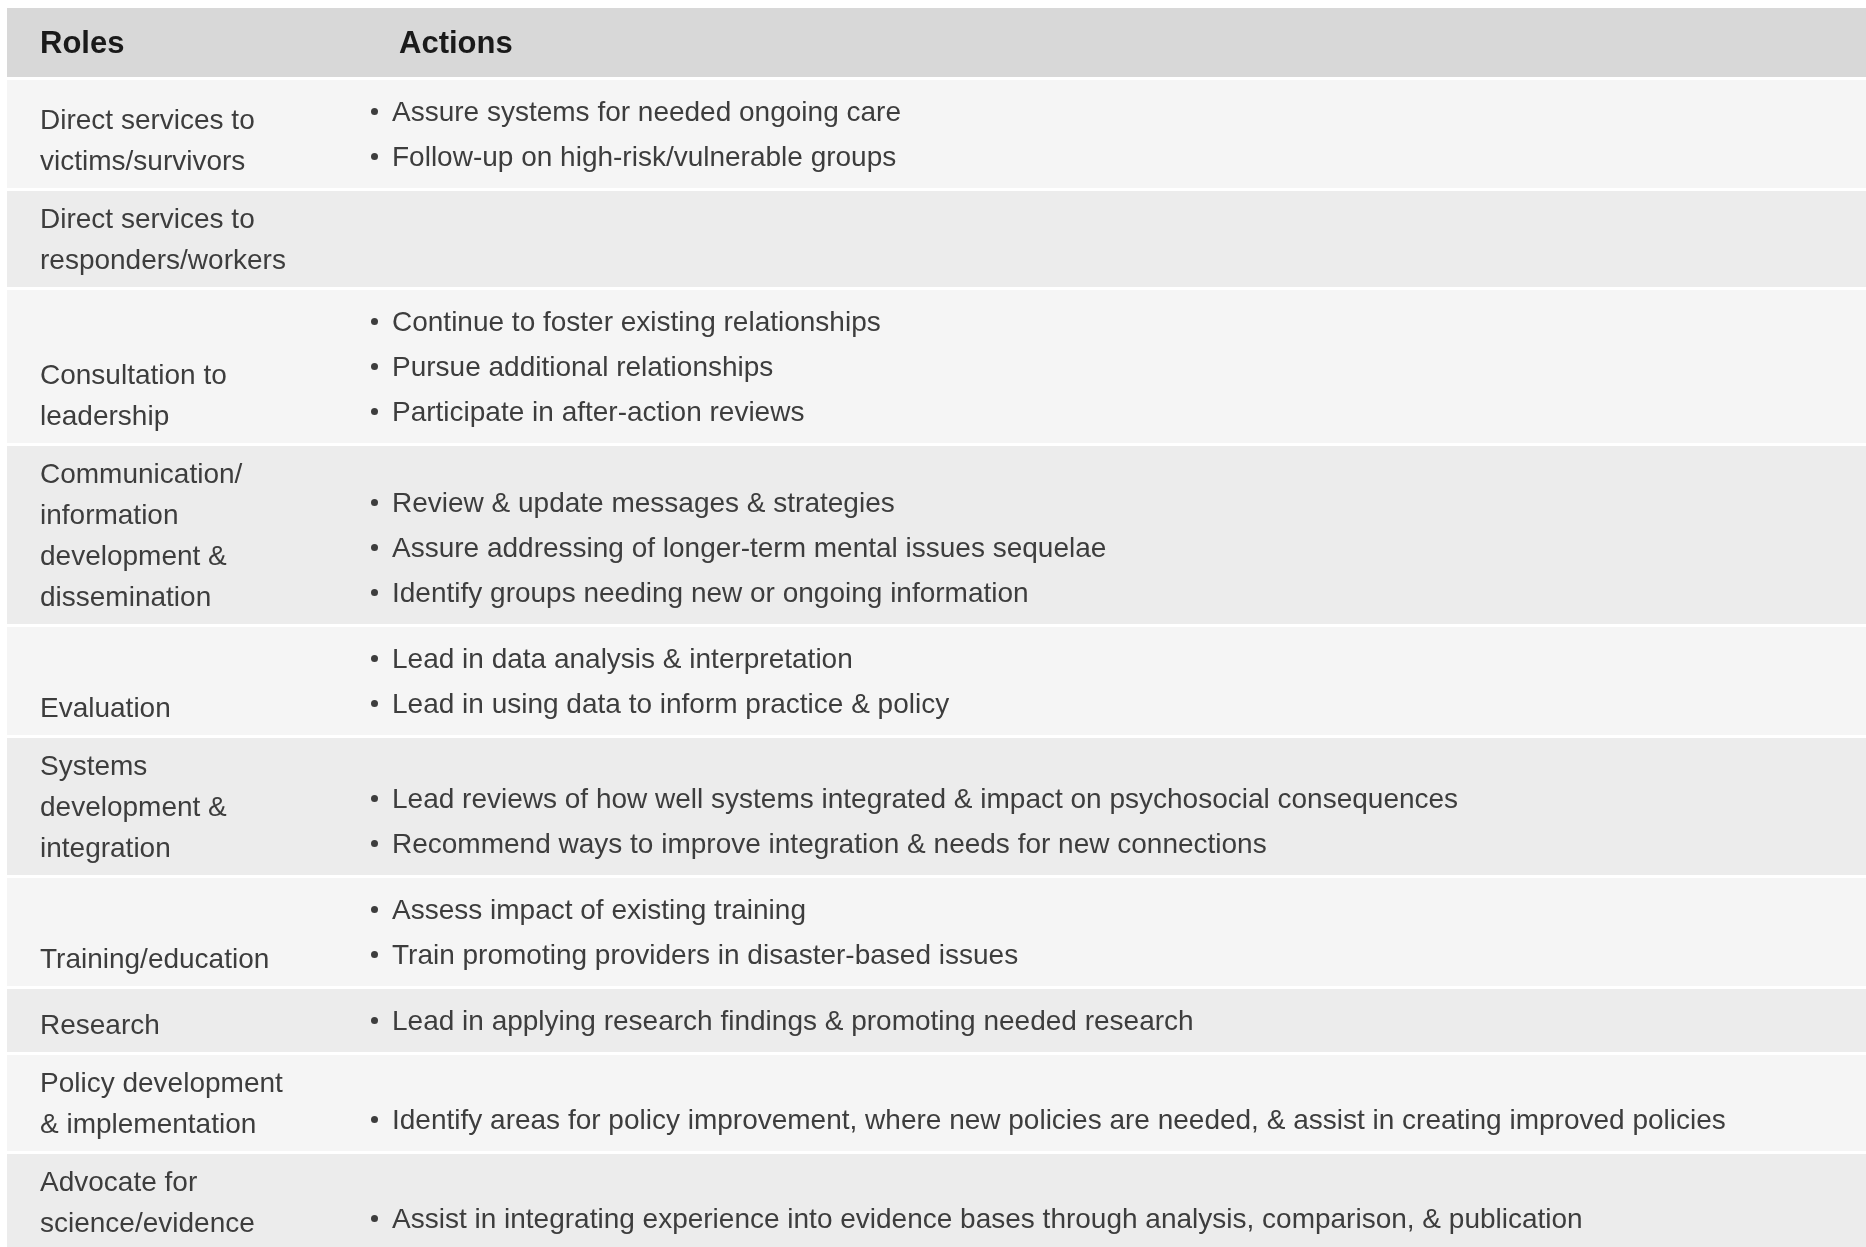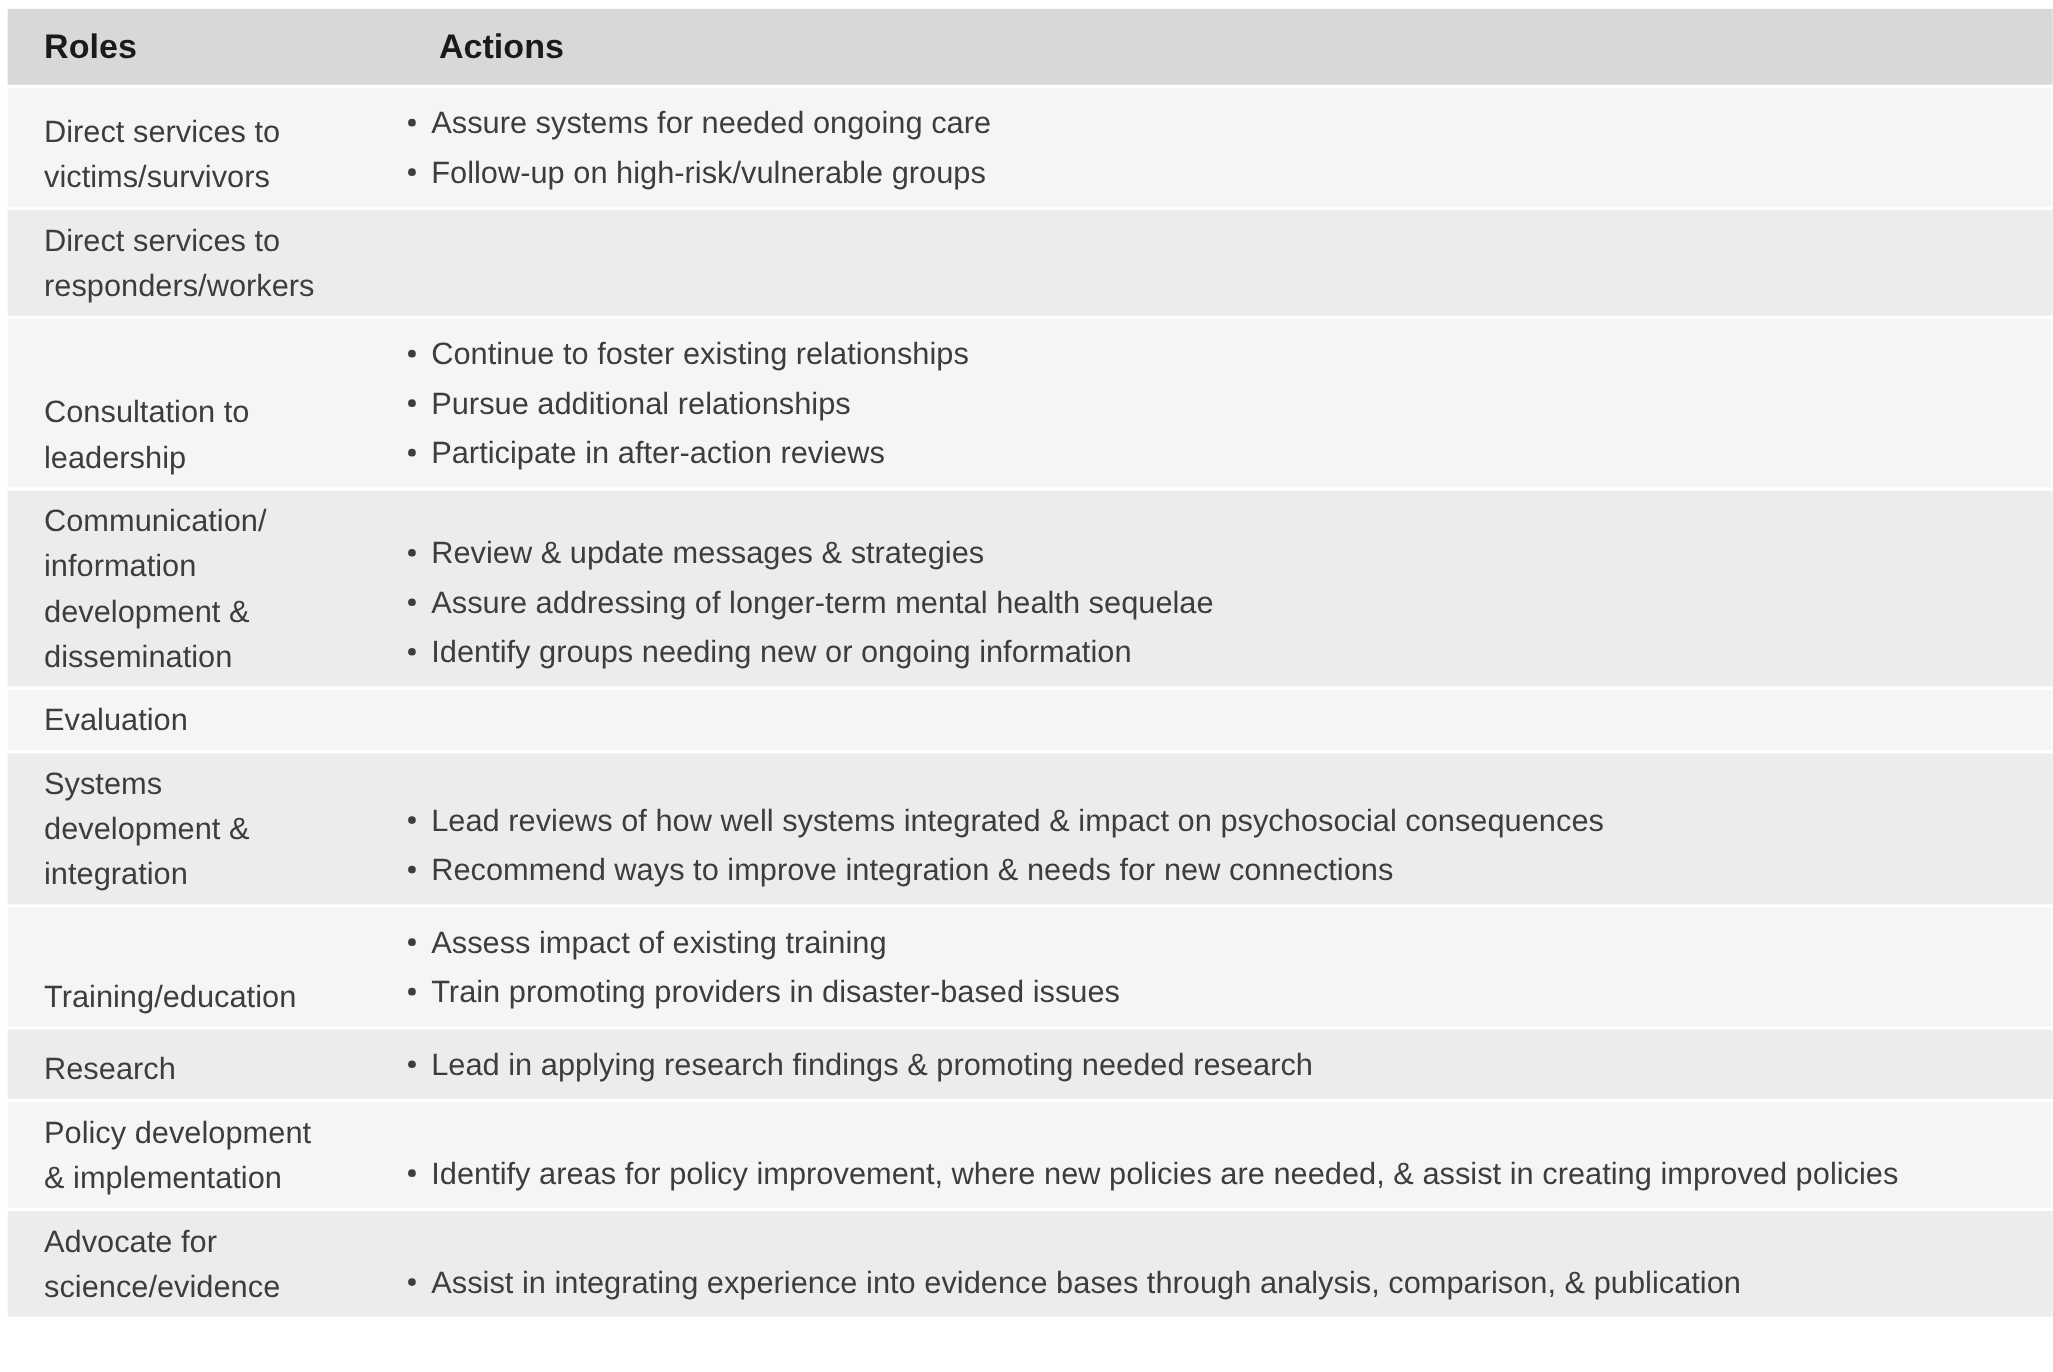--- a/index.html
+++ b/index.html
@@ -141,32 +141,45 @@
 dissemination</div>
     <div class="col-actions">
       <ul class="actions-list">
 
       <li class="action-item">
           <span class="bullet"></span>
           <span class="action-text">Review &amp; update messages &amp; strategies</span>
         </li>
           <li class="action-item">
           <span class="bullet"></span>
-          <span class="action-text">Assure addressing of longer-term mental health sequelae</span>
+          <span class="action-text">Assure addressing of longer-term mental issues sequelae</span>
         </li>
           <li class="action-item">
           <span class="bullet"></span>
           <span class="action-text">Identify groups needing new or ongoing information</span>
         </li>
         </ul>
     </div>
   </div>
 
   <div class="row">
     <div class="col-role">Evaluation</div>
+    <div class="col-actions">
+      <ul class="actions-list">
+
+      <li class="action-item">
+          <span class="bullet"></span>
+          <span class="action-text">Lead in data analysis &amp; interpretation</span>
+        </li>
+          <li class="action-item">
+          <span class="bullet"></span>
+          <span class="action-text">Lead in using data to inform practice &amp; policy</span>
+        </li>
+        </ul>
+    </div>
   </div>
 
   <div class="row">
     <div class="col-role">Systems
 development &amp;
 integration</div>
     <div class="col-actions">
       <ul class="actions-list">
 
       <li class="action-item">

